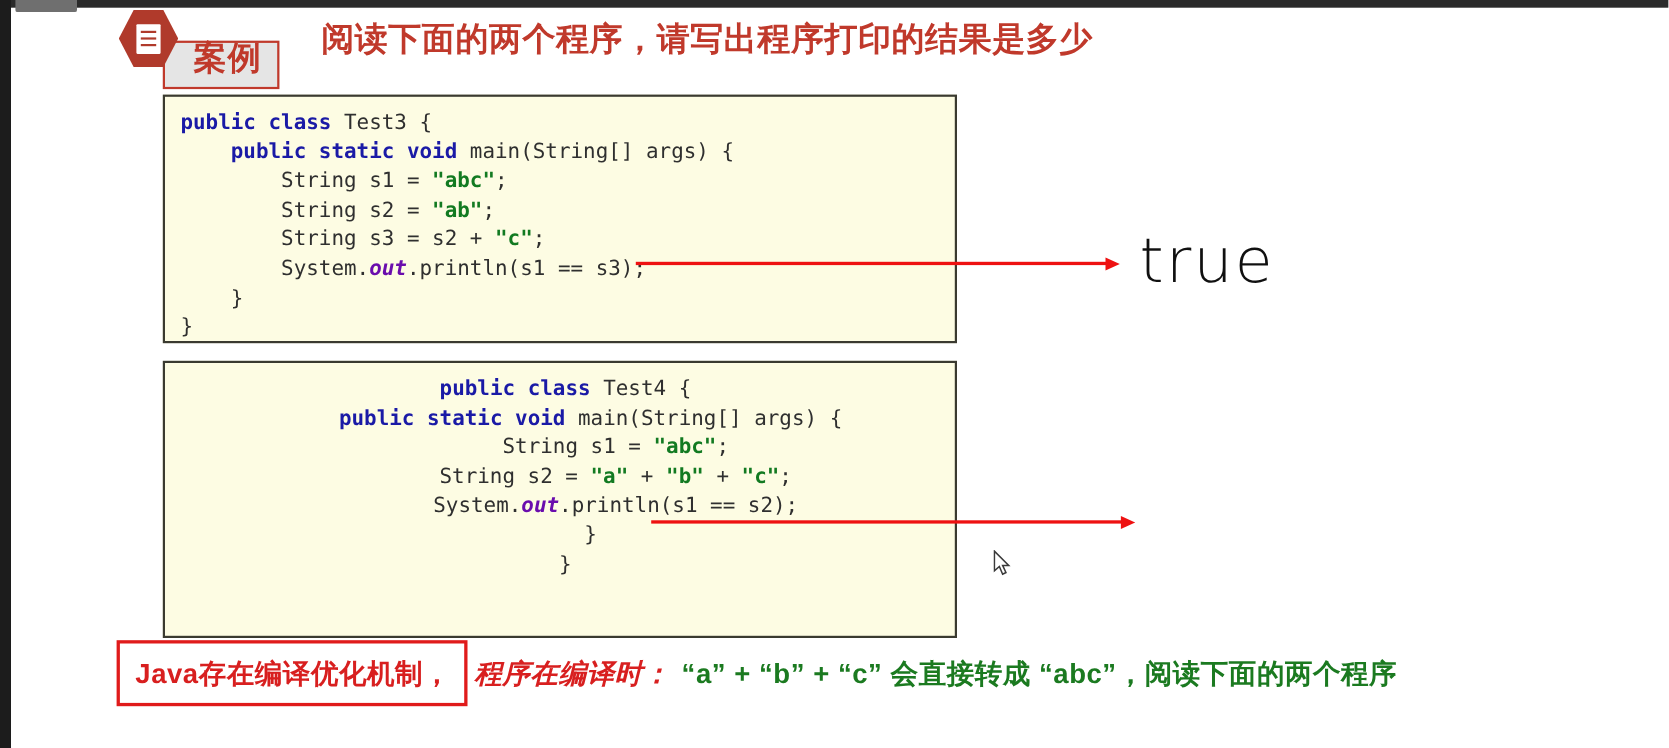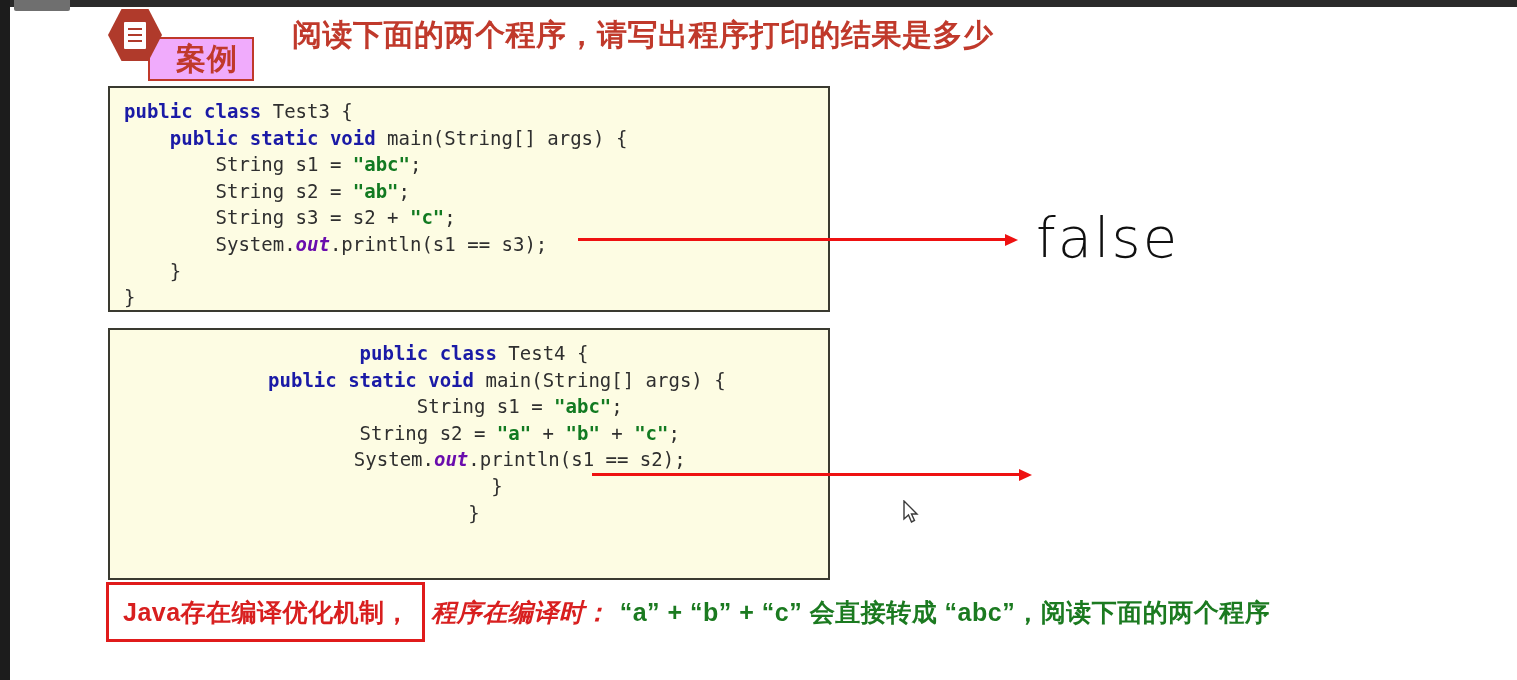--- a/index.html
+++ b/index.html
@@ -81,24 +81,23 @@
   .doc-icon i:nth-child(2) { top: 12px; }
   .doc-icon i:nth-child(3) { top: 18px; }
 
   .badge-box {
     margin-left: -14px;
     border: 2px solid #c0392b;
     height: 44px;
     min-width: 106px;
     box-sizing: border-box;
     display: flex;
-    align-items: center;
     justify-content: flex-end;
     padding: 0 14px 0 26px;
-    background: #f0abfc;
+    background: #e5e5e5;
     position: relative;
     z-index: 1;
     margin-top: 48px;
   }
   .badge-text {
     color: #c0392b;
     font-size: 30px;
     font-weight: bold;
     line-height: 1;
     letter-spacing: 1px;
@@ -117,20 +116,21 @@
     position: absolute;
     background: #fdfce3;
     border: 2px solid #3a3a30;
     box-sizing: border-box;
     font-family: "DejaVu Sans Mono", "Liberation Mono", monospace;
     font-size: 19px;
     line-height: 26.6px;
     color: #2f2f2f;
     white-space: pre;
     padding: 10px 4px 10px 14px;
+    margin-left: 40px;
   }
   #code-box-1 {
     left: 108px; top: 86px;
     width: 722px; height: 226px;
   }
   #code-box-2 {
     left: 108px; top: 328px;
     width: 722px; height: 252px; text-align: center;
   }
   .kw { color: #1a1aa6; font-weight: bold; }
@@ -254,21 +254,21 @@
 
   <div class="arrow" id="arrow-1">
     <div class="shaft"></div>
     <div class="head"></div>
   </div>
   <div class="arrow" id="arrow-2">
     <div class="shaft"></div>
     <div class="head"></div>
   </div>
 
-  <div class="answer" id="answer-1">false</div>
+  <div class="answer" id="answer-1">true</div>
 
   <div class="footnote">
     <div class="footnote-box">
       <span class="fn-red">Java存在编译优化机制，</span>
     </div>
     <span class="fn-red-2">程序在编译时：</span>
     <span class="fn-green">“a” + “b” + “c” 会直接转成 “abc”，阅读下面的两个程序</span>
   </div>
 
   <svg class="cursor" viewBox="0 0 18 26">

